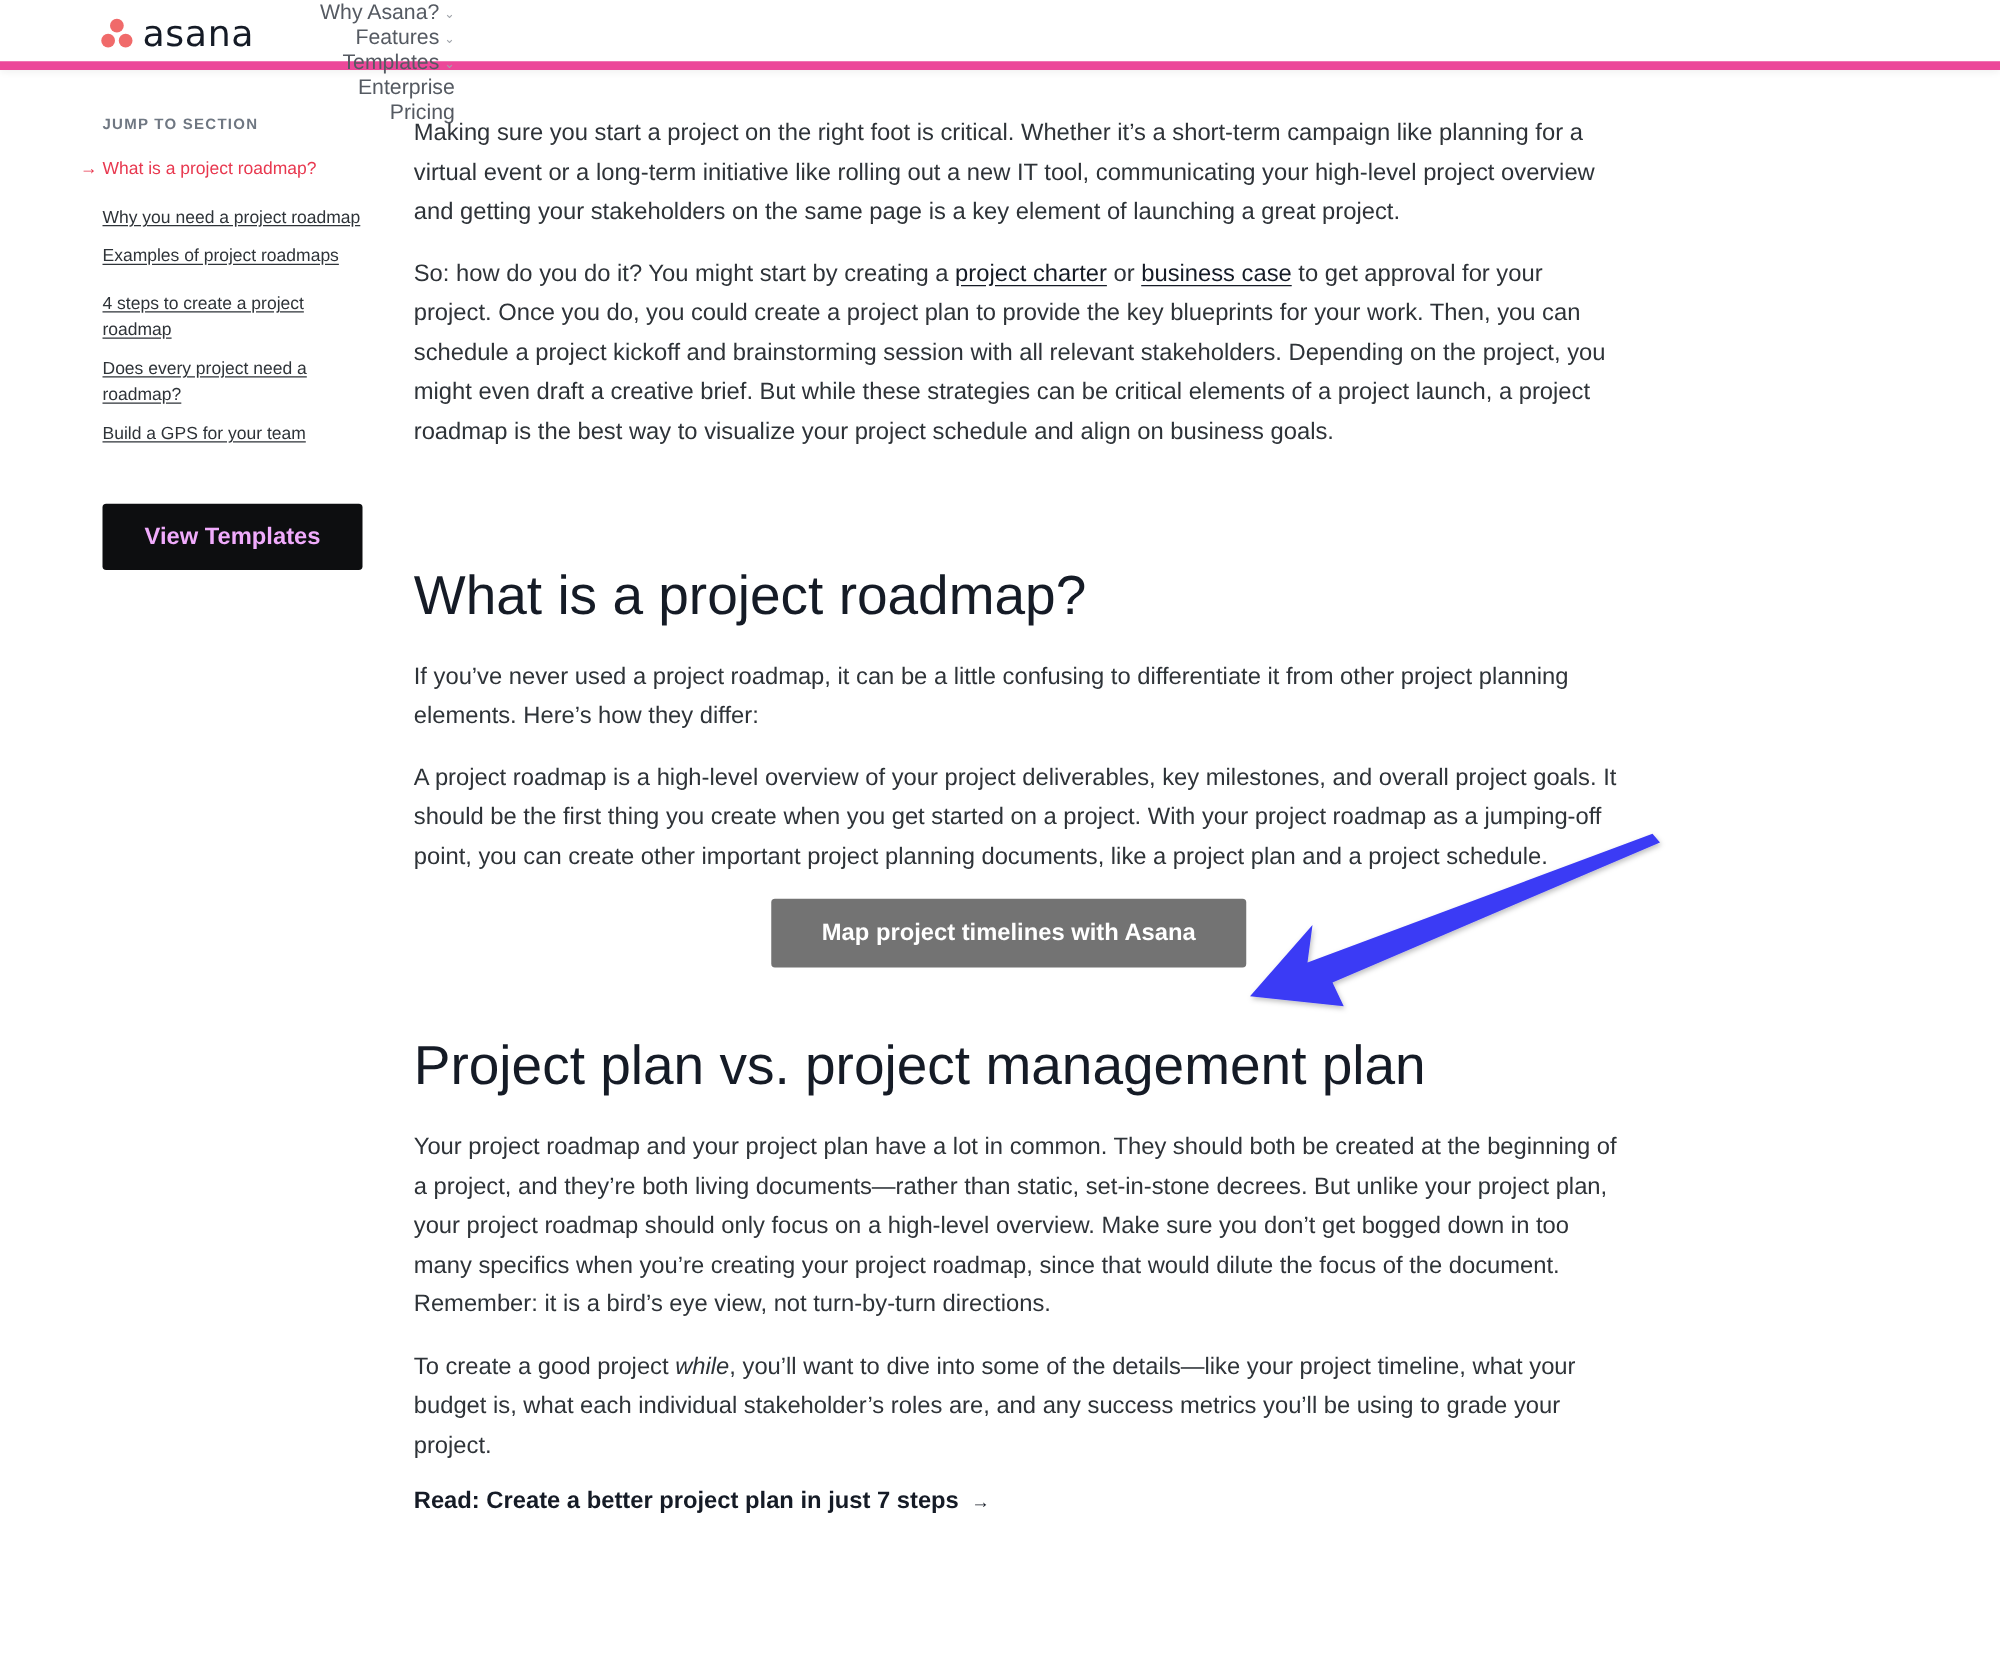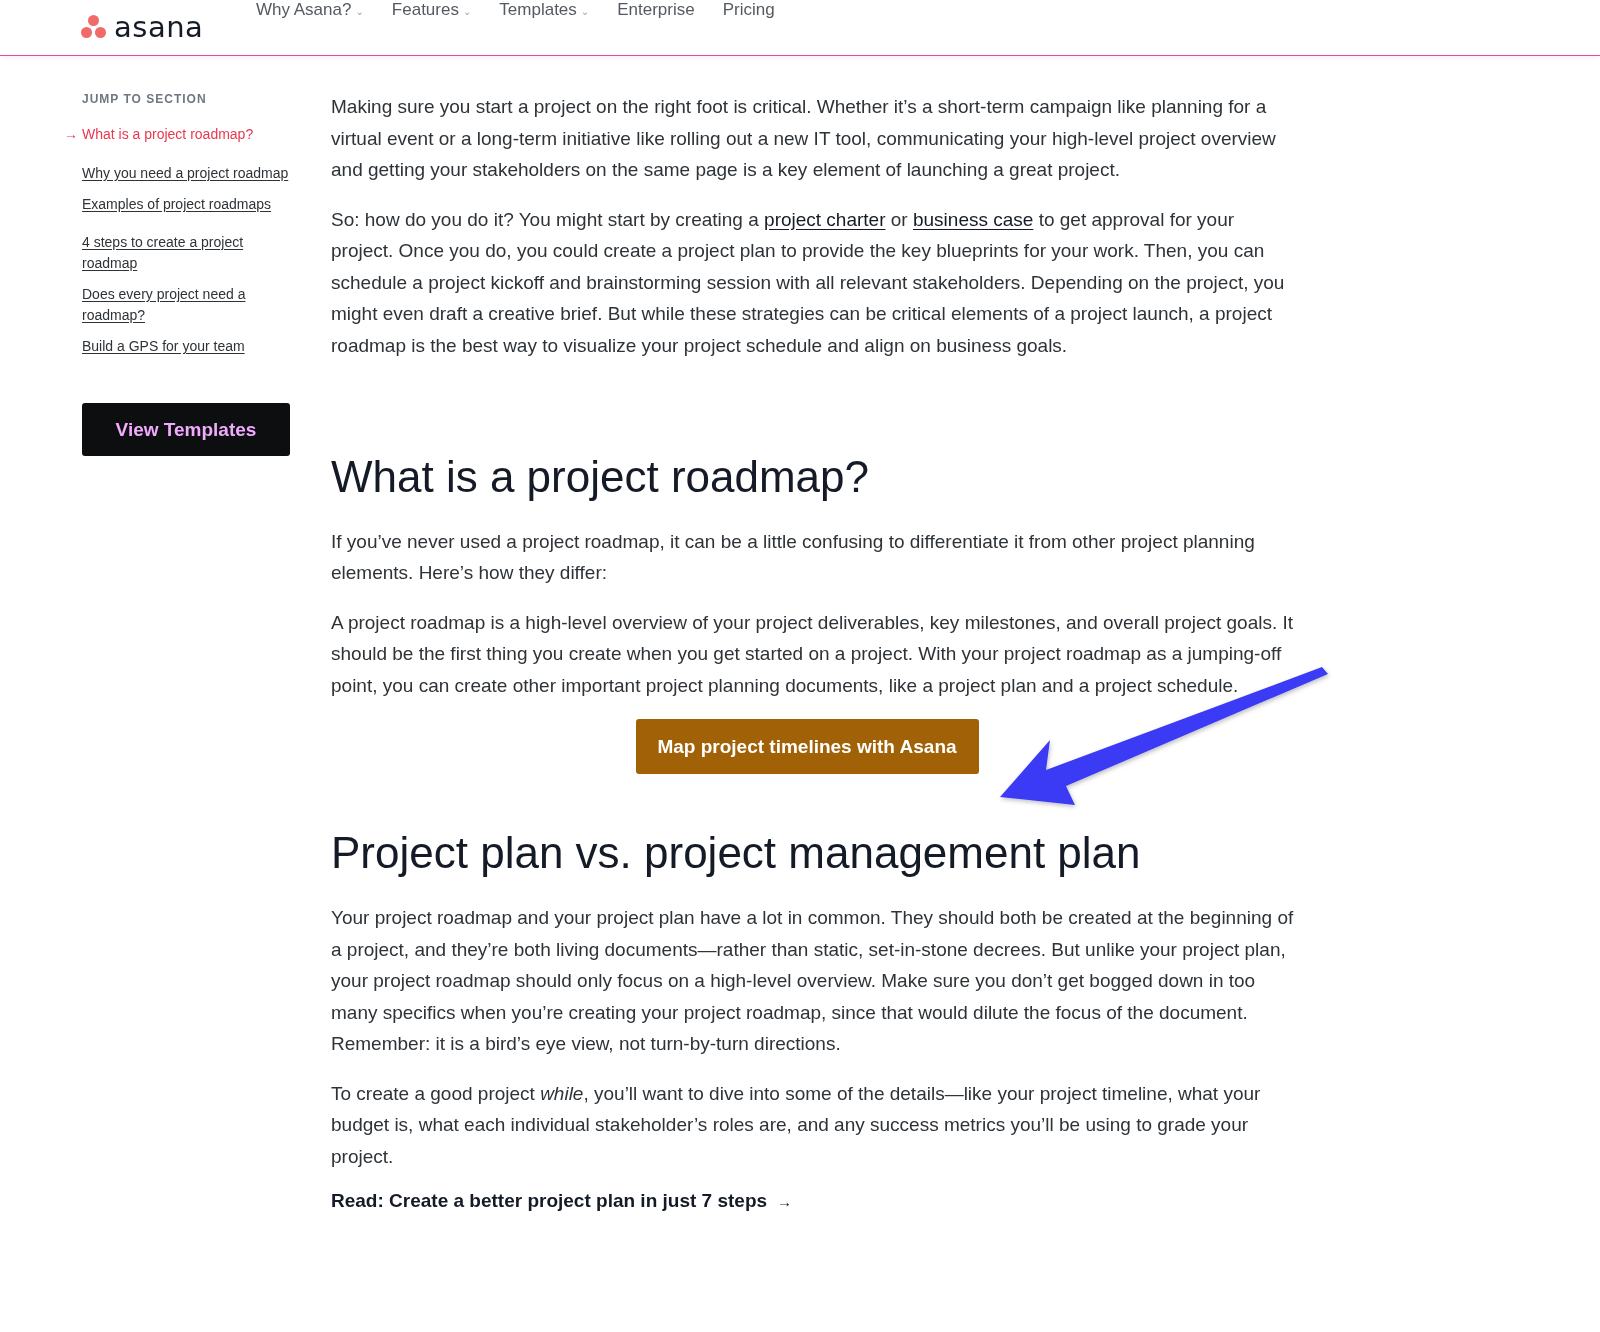--- a/index.html
+++ b/index.html
@@ -3,31 +3,31 @@
 <meta charset="utf-8">
 <style>
   * { box-sizing: border-box; margin: 0; padding: 0; }
   html, body { width: 1600px; height: 1332px; overflow: hidden; background: #ffffff; }
   body { font-family: "Liberation Sans", "DejaVu Sans", sans-serif; color: #151b26; position: relative; }
 
   
   .header {
     position: absolute; left: 0; top: 0; width: 1600px; height: 56px;
     background: #fff; box-shadow: 0 2px 6px rgba(0,0,0,0.06);
-    border-bottom: 1px solid #ec4899; z-index: 2;
+    border-bottom: 7px solid #ec4899; z-index: 2;
   }
   .logo { position: absolute; left: 80px; top: 12px; height: 30px; display: flex; align-items: center; cursor: pointer; }
   .logo-dots { position: relative; width: 28px; height: 24px; margin-right: 6px; }
   .logo-dots span { position: absolute; width: 11px; height: 11px; border-radius: 50%; background: #f06a6a; }
   .logo-dots .d1 { left: 8px; top: 0; }
   .logo-dots .d2 { left: 1px; top: 12px; }
   .logo-dots .d3 { left: 15px; top: 12px; }
   .logo-text { font-size: 29px; letter-spacing: 0.5px; color: #151b26; font-family: "DejaVu Sans", sans-serif; line-height: 1; }
 
-  .nav { position: absolute; left: 256px; top: 0; height: 50px; display: flex; align-items: flex-start; }
+  .nav { position: absolute; left: 256px; top: 0; height: 50px; display: flex; align-items: flex-end; flex-direction: column; }
   .nav-item { font-size: 17px; color: #555a62; margin-right: 28px; display: flex; align-items: center; cursor: pointer; }
   .nav-item .chev { font-size: 10px; color: #a0a4aa; margin-left: 4px; margin-top: 2px; }
 
   .right-nav { position: absolute; right: 92px; top: 0; height: 50px; display: flex; align-items: center; }
   .globe { width: 24px; height: 24px; margin-right: 24px; cursor: pointer; }
   .vsep { width: 1px; height: 28px; background: #e4e4e4; margin-right: 22px; }
   .right-link { font-size: 17px; color: #555a62; margin-right: 27px; cursor: pointer; }
   .get-started {
     background: #0d0e10; color: #fff; font-weight: bold; font-size: 17px;
     height: 40px; padding: 0 18px; border-radius: 3px; border: none; margin-left: 9px;
@@ -52,21 +52,21 @@
 
   
   .article { position: absolute; left: 331px; top: 91px; width: 966px; }
   .article p { font-size: 19px; line-height: 31.5px; color: #2e3338; margin-bottom: 18px; }
   .article p a { color: #151b26; text-decoration: underline; text-underline-offset: 3px; cursor: pointer; }
   .article h2 { font-size: 44px; font-weight: normal; color: #151b26; line-height: 1.2; }
   .h2-roadmap { margin-top: 90px; margin-bottom: 22px; }
   .h2-plan { margin-top: 53px; margin-bottom: 22px; }
   .cta-wrap { display: flex; justify-content: center; margin-top: 14px; padding-right: 14px; }
   .cta {
-    height: 55px; width: 343px; background: #a16207; color: #fff; font-weight: bold;
+    height: 55px; width: 380px; background: #737373; color: #fff; font-weight: bold;
     font-size: 19px; border-radius: 3px; border: none; display: flex; align-items: center; justify-content: center;
     cursor: pointer; font-family: "Liberation Sans", sans-serif;
   }
   .read-link { font-size: 19px; font-weight: bold; color: #151b26; display: flex; align-items: center; cursor: pointer; margin-top: 4px; }
   .read-link .ra { font-size: 15px; margin-left: 10px; font-weight: normal; }
 
   
   .annot-arrow { position: absolute; left: 0; top: 0; width: 1600px; height: 1332px; pointer-events: none; z-index: 3; }
 </style>
 </head>

